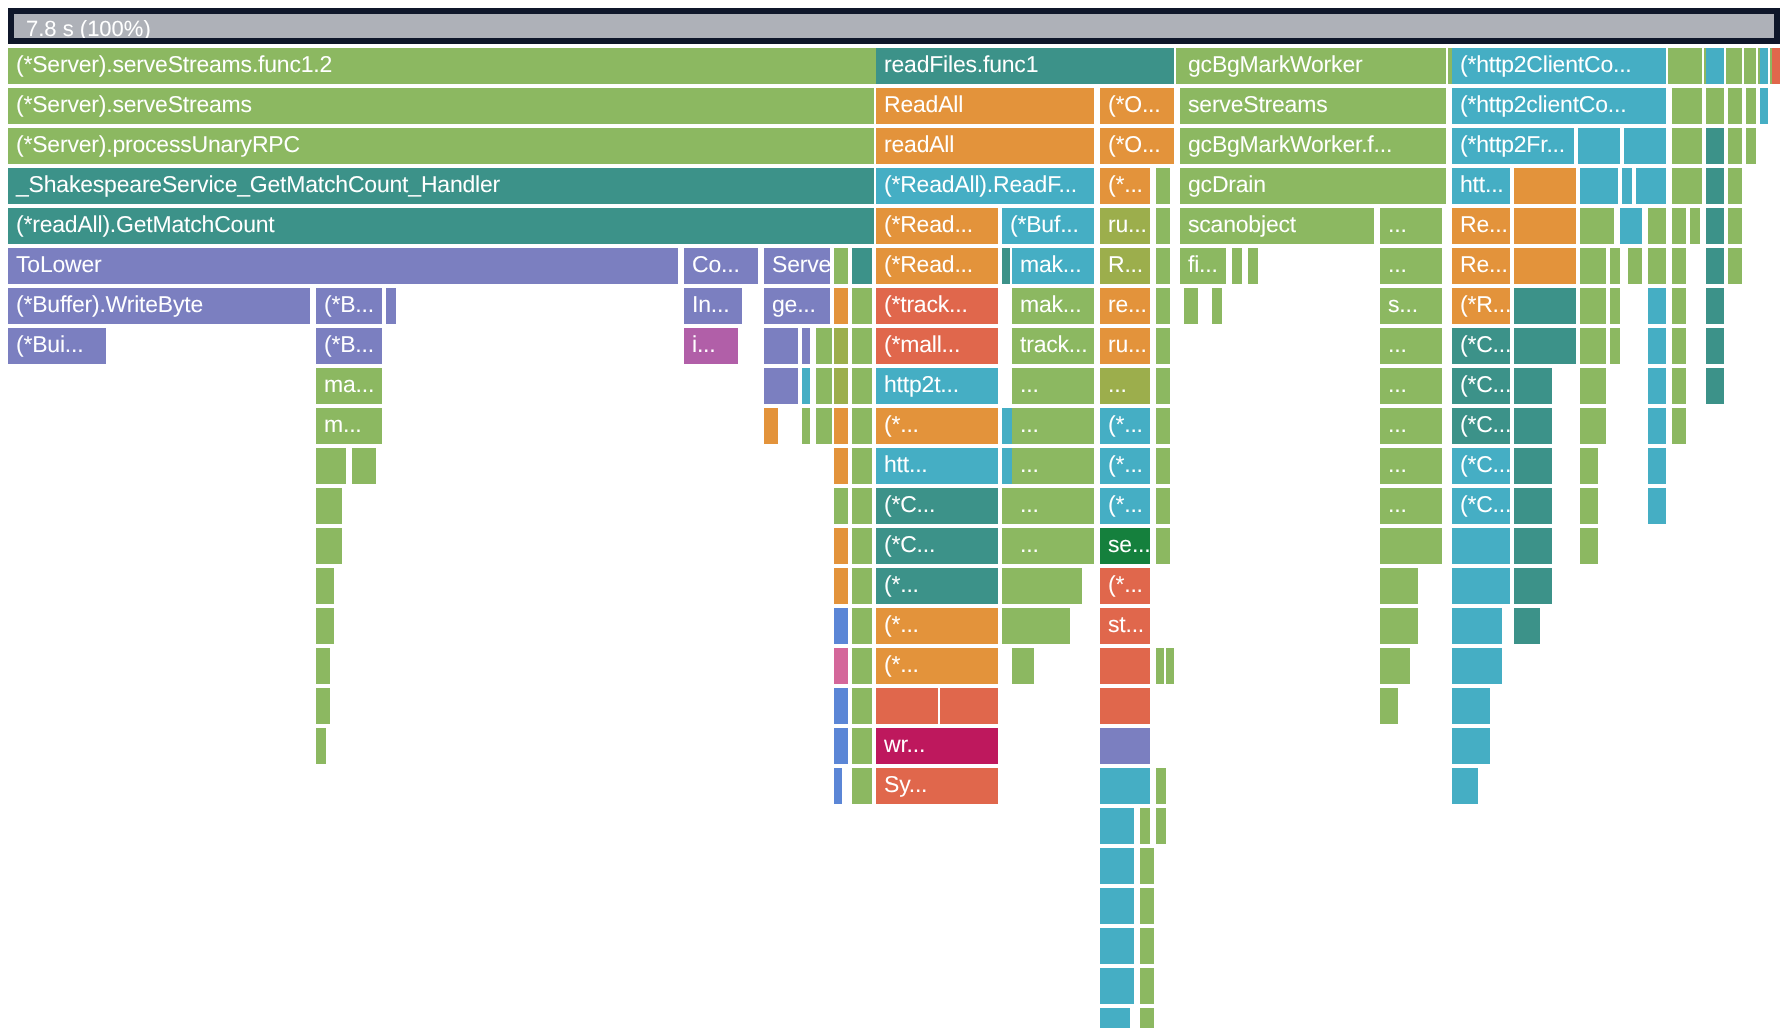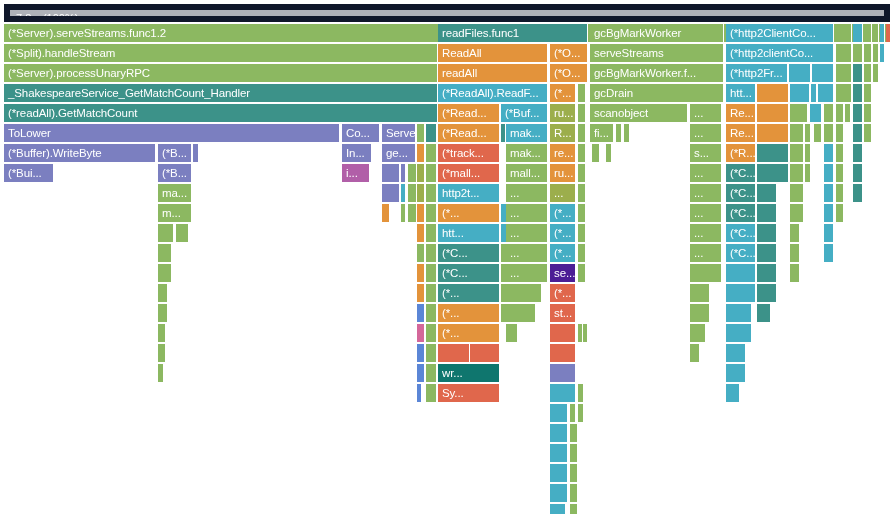--- a/index.html
+++ b/index.html
@@ -19,21 +19,21 @@
     height: 514px;
     background: #ffffff;
   }
   .fg-header {
     position: absolute;
     left: 4px;
     top: 4px;
     width: 886px;
     height: 18px;
     background: #aeb1b8;
-    border: 6px solid #0f172a;
+    border: 3px solid #0f172a;
     box-sizing: border-box;
     color: #ffffff;
     font-size: 11px;
     line-height: 16px;
     padding-left: 6px;
     white-space: nowrap;
     overflow: hidden;
   }
   .frame {
     position: absolute;
@@ -58,21 +58,21 @@
       <div class="frame" style="left: 4px; top: 24px; width: 886px; height: 19px; background: rgb(140, 184, 97);">(*Server).serveStreams.func1.2</div>
       <div class="frame" style="left: 438px; top: 24px; width: 150px; height: 19px; background: rgb(60, 146, 137);">readFiles.func1</div>
       <div class="frame" style="left: 590px; top: 24px; width: 134px; height: 19px; background: rgb(140, 184, 97);">gcBgMarkWorker</div>
       <div class="frame" style="left: 726px; top: 24px; width: 108px; height: 19px; background: rgb(69, 174, 196);">(*http2ClientCo...</div>
       <div class="frame" style="left: 836px; top: 24px; width: 16px; height: 19px; background: rgb(140, 184, 97);"></div>
       <div class="frame" style="left: 853px; top: 24px; width: 10px; height: 19px; background: rgb(69, 174, 196);"></div>
       <div class="frame" style="left: 864px; top: 24px; width: 8px; height: 19px; background: rgb(140, 184, 97);"></div>
       <div class="frame" style="left: 873px; top: 24px; width: 6px; height: 19px; background: rgb(140, 184, 97);"></div>
       <div class="frame" style="left: 880px; top: 24px; width: 5px; height: 19px; background: rgb(69, 174, 196);"></div>
       <div class="frame" style="left: 886px; top: 24px; width: 4px; height: 19px; background: rgb(224, 103, 76);"></div>
-      <div class="frame" style="left: 4px; top: 44px; width: 434px; height: 19px; background: rgb(140, 184, 97);">(*Split).handleStream</div>
+      <div class="frame" style="left: 4px; top: 44px; width: 434px; height: 19px; background: rgb(140, 184, 97);">(*Server).serveStreams</div>
       <div class="frame" style="left: 438px; top: 44px; width: 110px; height: 19px; background: rgb(227, 147, 59);">ReadAll</div>
       <div class="frame" style="left: 550px; top: 44px; width: 38px; height: 19px; background: rgb(227, 147, 59);">(*O...</div>
       <div class="frame" style="left: 590px; top: 44px; width: 134px; height: 19px; background: rgb(140, 184, 97);">serveStreams</div>
       <div class="frame" style="left: 726px; top: 44px; width: 108px; height: 19px; background: rgb(69, 174, 196);">(*http2clientCo...</div>
       <div class="frame" style="left: 836px; top: 44px; width: 16px; height: 19px; background: rgb(140, 184, 97);"></div>
       <div class="frame" style="left: 853px; top: 44px; width: 10px; height: 19px; background: rgb(140, 184, 97);"></div>
       <div class="frame" style="left: 864px; top: 44px; width: 8px; height: 19px; background: rgb(140, 184, 97);"></div>
       <div class="frame" style="left: 873px; top: 44px; width: 6px; height: 19px; background: rgb(140, 184, 97);"></div>
       <div class="frame" style="left: 880px; top: 44px; width: 5px; height: 19px; background: rgb(69, 174, 196);"></div>
       <div class="frame" style="left: 4px; top: 64px; width: 434px; height: 19px; background: rgb(140, 184, 97);">(*Server).processUnaryRPC</div>
@@ -161,21 +161,21 @@
       <div class="frame" style="left: 853px; top: 144px; width: 10px; height: 19px; background: rgb(60, 146, 137);"></div>
       <div class="frame" style="left: 4px; top: 164px; width: 50px; height: 19px; background: rgb(123, 127, 192);">(*Bui...</div>
       <div class="frame" style="left: 158px; top: 164px; width: 34px; height: 19px; background: rgb(123, 127, 192);">(*B...</div>
       <div class="frame" style="left: 342px; top: 164px; width: 28px; height: 19px; background: rgb(177, 95, 168);">i...</div>
       <div class="frame" style="left: 382px; top: 164px; width: 18px; height: 19px; background: rgb(123, 127, 192);"></div>
       <div class="frame" style="left: 401px; top: 164px; width: 5px; height: 19px; background: rgb(123, 127, 192);"></div>
       <div class="frame" style="left: 408px; top: 164px; width: 9px; height: 19px; background: rgb(140, 184, 97);"></div>
       <div class="frame" style="left: 417px; top: 164px; width: 8px; height: 19px; background: rgb(156, 174, 76);"></div>
       <div class="frame" style="left: 426px; top: 164px; width: 11px; height: 19px; background: rgb(140, 184, 97);"></div>
       <div class="frame" style="left: 438px; top: 164px; width: 62px; height: 19px; background: rgb(224, 103, 76);">(*mall...</div>
-      <div class="frame" style="left: 506px; top: 164px; width: 42px; height: 19px; background: rgb(140, 184, 97);">mall...</div>
+      <div class="frame" style="left: 506px; top: 164px; width: 42px; height: 19px; background: rgb(140, 184, 97);">track...</div>
       <div class="frame" style="left: 550px; top: 164px; width: 26px; height: 19px; background: rgb(227, 147, 59);">ru...</div>
       <div class="frame" style="left: 578px; top: 164px; width: 8px; height: 19px; background: rgb(140, 184, 97);"></div>
       <div class="frame" style="left: 690px; top: 164px; width: 32px; height: 19px; background: rgb(140, 184, 97);">...</div>
       <div class="frame" style="left: 726px; top: 164px; width: 30px; height: 19px; background: rgb(60, 146, 137);">(*C...</div>
       <div class="frame" style="left: 757px; top: 164px; width: 32px; height: 19px; background: rgb(60, 146, 137);"></div>
       <div class="frame" style="left: 790px; top: 164px; width: 14px; height: 19px; background: rgb(140, 184, 97);"></div>
       <div class="frame" style="left: 805px; top: 164px; width: 6px; height: 19px; background: rgb(140, 184, 97);"></div>
       <div class="frame" style="left: 824px; top: 164px; width: 10px; height: 19px; background: rgb(69, 174, 196);"></div>
       <div class="frame" style="left: 836px; top: 164px; width: 8px; height: 19px; background: rgb(140, 184, 97);"></div>
       <div class="frame" style="left: 853px; top: 164px; width: 10px; height: 19px; background: rgb(60, 146, 137);"></div>
@@ -242,21 +242,21 @@
       <div class="frame" style="left: 726px; top: 244px; width: 30px; height: 19px; background: rgb(69, 174, 196);">(*C...</div>
       <div class="frame" style="left: 757px; top: 244px; width: 20px; height: 19px; background: rgb(60, 146, 137);"></div>
       <div class="frame" style="left: 790px; top: 244px; width: 10px; height: 19px; background: rgb(140, 184, 97);"></div>
       <div class="frame" style="left: 824px; top: 244px; width: 10px; height: 19px; background: rgb(69, 174, 196);"></div>
       <div class="frame" style="left: 158px; top: 264px; width: 14px; height: 19px; background: rgb(140, 184, 97);"></div>
       <div class="frame" style="left: 417px; top: 264px; width: 8px; height: 19px; background: rgb(227, 147, 59);"></div>
       <div class="frame" style="left: 426px; top: 264px; width: 11px; height: 19px; background: rgb(140, 184, 97);"></div>
       <div class="frame" style="left: 438px; top: 264px; width: 62px; height: 19px; background: rgb(60, 146, 137);">(*C...</div>
       <div class="frame" style="left: 501px; top: 264px; width: 10px; height: 19px; background: rgb(140, 184, 97);"></div>
       <div class="frame" style="left: 506px; top: 264px; width: 42px; height: 19px; background: rgb(140, 184, 97);">...</div>
-      <div class="frame" style="left: 550px; top: 264px; width: 26px; height: 19px; background: #4c1d95;">se...</div>
+      <div class="frame" style="left: 550px; top: 264px; width: 26px; height: 19px; background: #15803d;">se...</div>
       <div class="frame" style="left: 578px; top: 264px; width: 8px; height: 19px; background: rgb(140, 184, 97);"></div>
       <div class="frame" style="left: 690px; top: 264px; width: 32px; height: 19px; background: rgb(140, 184, 97);"></div>
       <div class="frame" style="left: 726px; top: 264px; width: 30px; height: 19px; background: rgb(69, 174, 196);"></div>
       <div class="frame" style="left: 757px; top: 264px; width: 20px; height: 19px; background: rgb(60, 146, 137);"></div>
       <div class="frame" style="left: 790px; top: 264px; width: 10px; height: 19px; background: rgb(140, 184, 97);"></div>
       <div class="frame" style="left: 158px; top: 284px; width: 10px; height: 19px; background: rgb(140, 184, 97);"></div>
       <div class="frame" style="left: 417px; top: 284px; width: 8px; height: 19px; background: rgb(227, 147, 59);"></div>
       <div class="frame" style="left: 426px; top: 284px; width: 11px; height: 19px; background: rgb(140, 184, 97);"></div>
       <div class="frame" style="left: 438px; top: 284px; width: 62px; height: 19px; background: rgb(60, 146, 137);">(*...</div>
       <div class="frame" style="left: 501px; top: 284px; width: 6px; height: 19px; background: rgb(140, 184, 97);"></div>
@@ -289,21 +289,21 @@
       <div class="frame" style="left: 158px; top: 344px; width: 8px; height: 19px; background: rgb(140, 184, 97);"></div>
       <div class="frame" style="left: 417px; top: 344px; width: 8px; height: 19px; background: rgb(91, 134, 214);"></div>
       <div class="frame" style="left: 426px; top: 344px; width: 11px; height: 19px; background: rgb(140, 184, 97);"></div>
       <div class="frame" style="left: 438px; top: 344px; width: 62px; height: 19px; background: rgb(224, 103, 76);">W...</div>
       <div class="frame" style="left: 550px; top: 344px; width: 26px; height: 19px; background: rgb(224, 103, 76);"></div>
       <div class="frame" style="left: 690px; top: 344px; width: 10px; height: 19px; background: rgb(140, 184, 97);"></div>
       <div class="frame" style="left: 726px; top: 344px; width: 20px; height: 19px; background: rgb(69, 174, 196);"></div>
       <div class="frame" style="left: 158px; top: 364px; width: 6px; height: 19px; background: rgb(140, 184, 97);"></div>
       <div class="frame" style="left: 417px; top: 364px; width: 8px; height: 19px; background: rgb(91, 134, 214);"></div>
       <div class="frame" style="left: 426px; top: 364px; width: 11px; height: 19px; background: rgb(140, 184, 97);"></div>
-      <div class="frame" style="left: 438px; top: 364px; width: 62px; height: 19px; background: #0f766e;">wr...</div>
+      <div class="frame" style="left: 438px; top: 364px; width: 62px; height: 19px; background: #be185d;">wr...</div>
       <div class="frame" style="left: 550px; top: 364px; width: 26px; height: 19px; background: rgb(123, 127, 192);"></div>
       <div class="frame" style="left: 726px; top: 364px; width: 20px; height: 19px; background: rgb(69, 174, 196);"></div>
       <div class="frame" style="left: 417px; top: 384px; width: 4px; height: 19px; background: rgb(91, 134, 214);"></div>
       <div class="frame" style="left: 426px; top: 384px; width: 11px; height: 19px; background: rgb(140, 184, 97);"></div>
       <div class="frame" style="left: 438px; top: 384px; width: 62px; height: 19px; background: rgb(224, 103, 76);">Sy...</div>
       <div class="frame" style="left: 550px; top: 384px; width: 26px; height: 19px; background: rgb(69, 174, 196);"></div>
       <div class="frame" style="left: 578px; top: 384px; width: 6px; height: 19px; background: rgb(140, 184, 97);"></div>
       <div class="frame" style="left: 726px; top: 384px; width: 14px; height: 19px; background: rgb(69, 174, 196);"></div>
       <div class="frame" style="left: 550px; top: 404px; width: 18px; height: 19px; background: rgb(69, 174, 196);"></div>
       <div class="frame" style="left: 570px; top: 404px; width: 6px; height: 19px; background: rgb(140, 184, 97);"></div>

